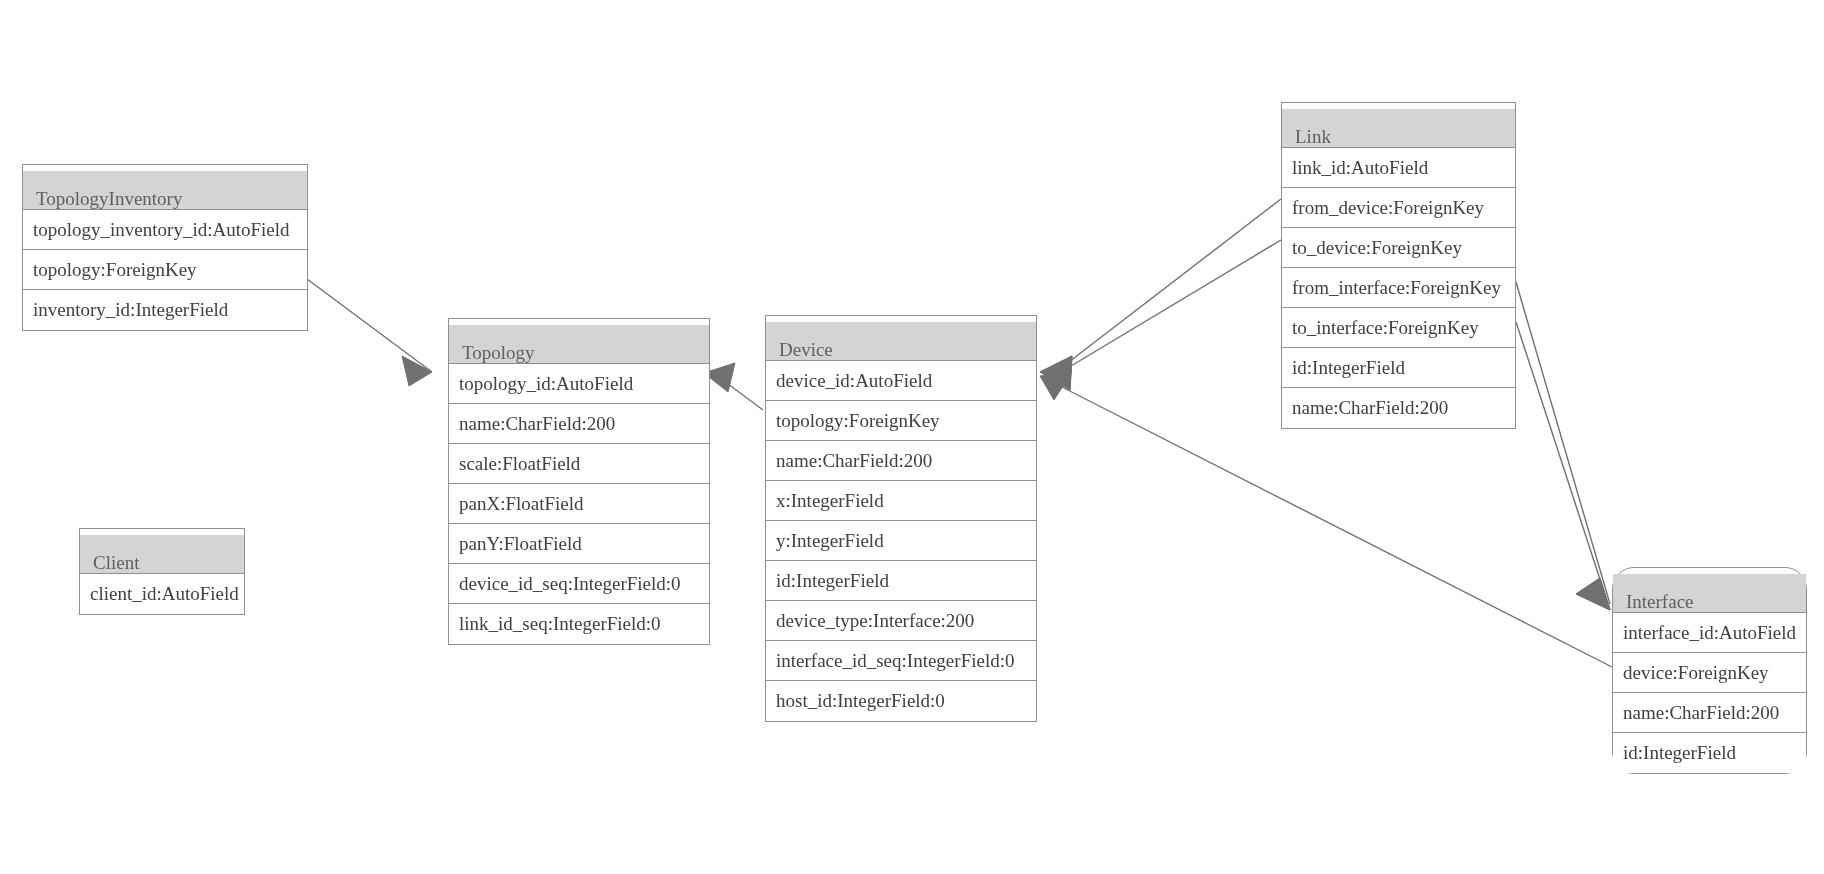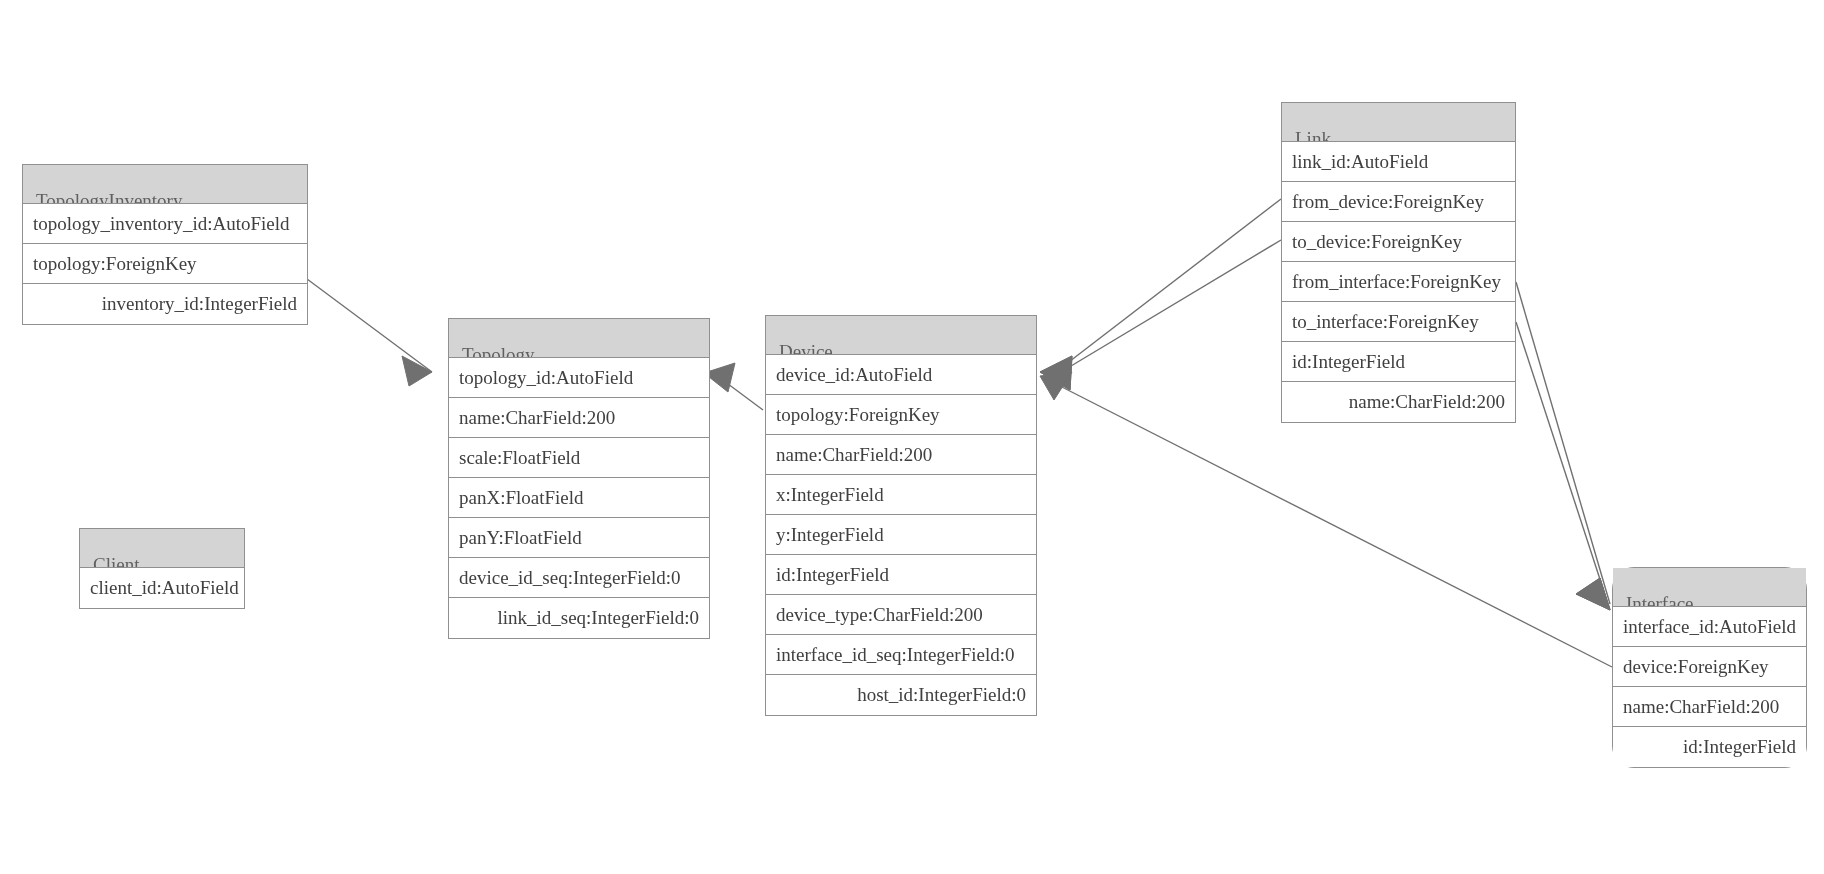--- a/index.html
+++ b/index.html
@@ -32,39 +32,39 @@
     z-index: 2;
   }
   .entity-title {
     box-sizing: border-box;
     height: 39px;
     line-height: 39px;
     background: #d4d4d4;
     border-bottom: 1px solid #909090;
     color: #5f5f5f;
     font-size: 19px;
-    padding: 16px 0 0 13px;
+    padding: 8px 0 0 13px;
     white-space: nowrap;
     overflow: hidden;
+    margin-top: 6px;
   }
   .entity-field {
     box-sizing: border-box;
     height: 40px;
     line-height: 40px;
     border-bottom: 1px solid #909090;
     color: #404040;
     font-size: 19px;
     padding: 0 10px 0 10px;
     white-space: nowrap;
     overflow: hidden;
     background: #ffffff;
   }
   .entity-field:last-child {
     border-bottom: none;
-    text-align: right;
   }
 </style>
 </head>
 <body>
 
 <div id="canvas">
 
   <svg id="edge-layer" viewBox="0 0 1824 874" xmlns="http://www.w3.org/2000/svg">
       <g>
         <path d="M 303,276 L 432,372" stroke="#707070" stroke-width="1.4" fill="none"></path>
@@ -118,21 +118,21 @@
         <div class="entity-field">client_id:AutoField</div>
       </div>
       <div class="entity" style="left: 765px; top: 315px; width: 272px;">
         <div class="entity-title">Device</div>
         <div class="entity-field">device_id:AutoField</div>
         <div class="entity-field">topology:ForeignKey</div>
         <div class="entity-field">name:CharField:200</div>
         <div class="entity-field">x:IntegerField</div>
         <div class="entity-field">y:IntegerField</div>
         <div class="entity-field">id:IntegerField</div>
-        <div class="entity-field">device_type:CharField:200</div>
+        <div class="entity-field">device_type:Interface:200</div>
         <div class="entity-field">interface_id_seq:IntegerField:0</div>
         <div class="entity-field">host_id:IntegerField:0</div>
       </div>
       <div class="entity" style="left: 1281px; top: 102px; width: 235px;">
         <div class="entity-title">Link</div>
         <div class="entity-field">link_id:AutoField</div>
         <div class="entity-field">from_device:ForeignKey</div>
         <div class="entity-field">to_device:ForeignKey</div>
         <div class="entity-field">from_interface:ForeignKey</div>
         <div class="entity-field">to_interface:ForeignKey</div>

